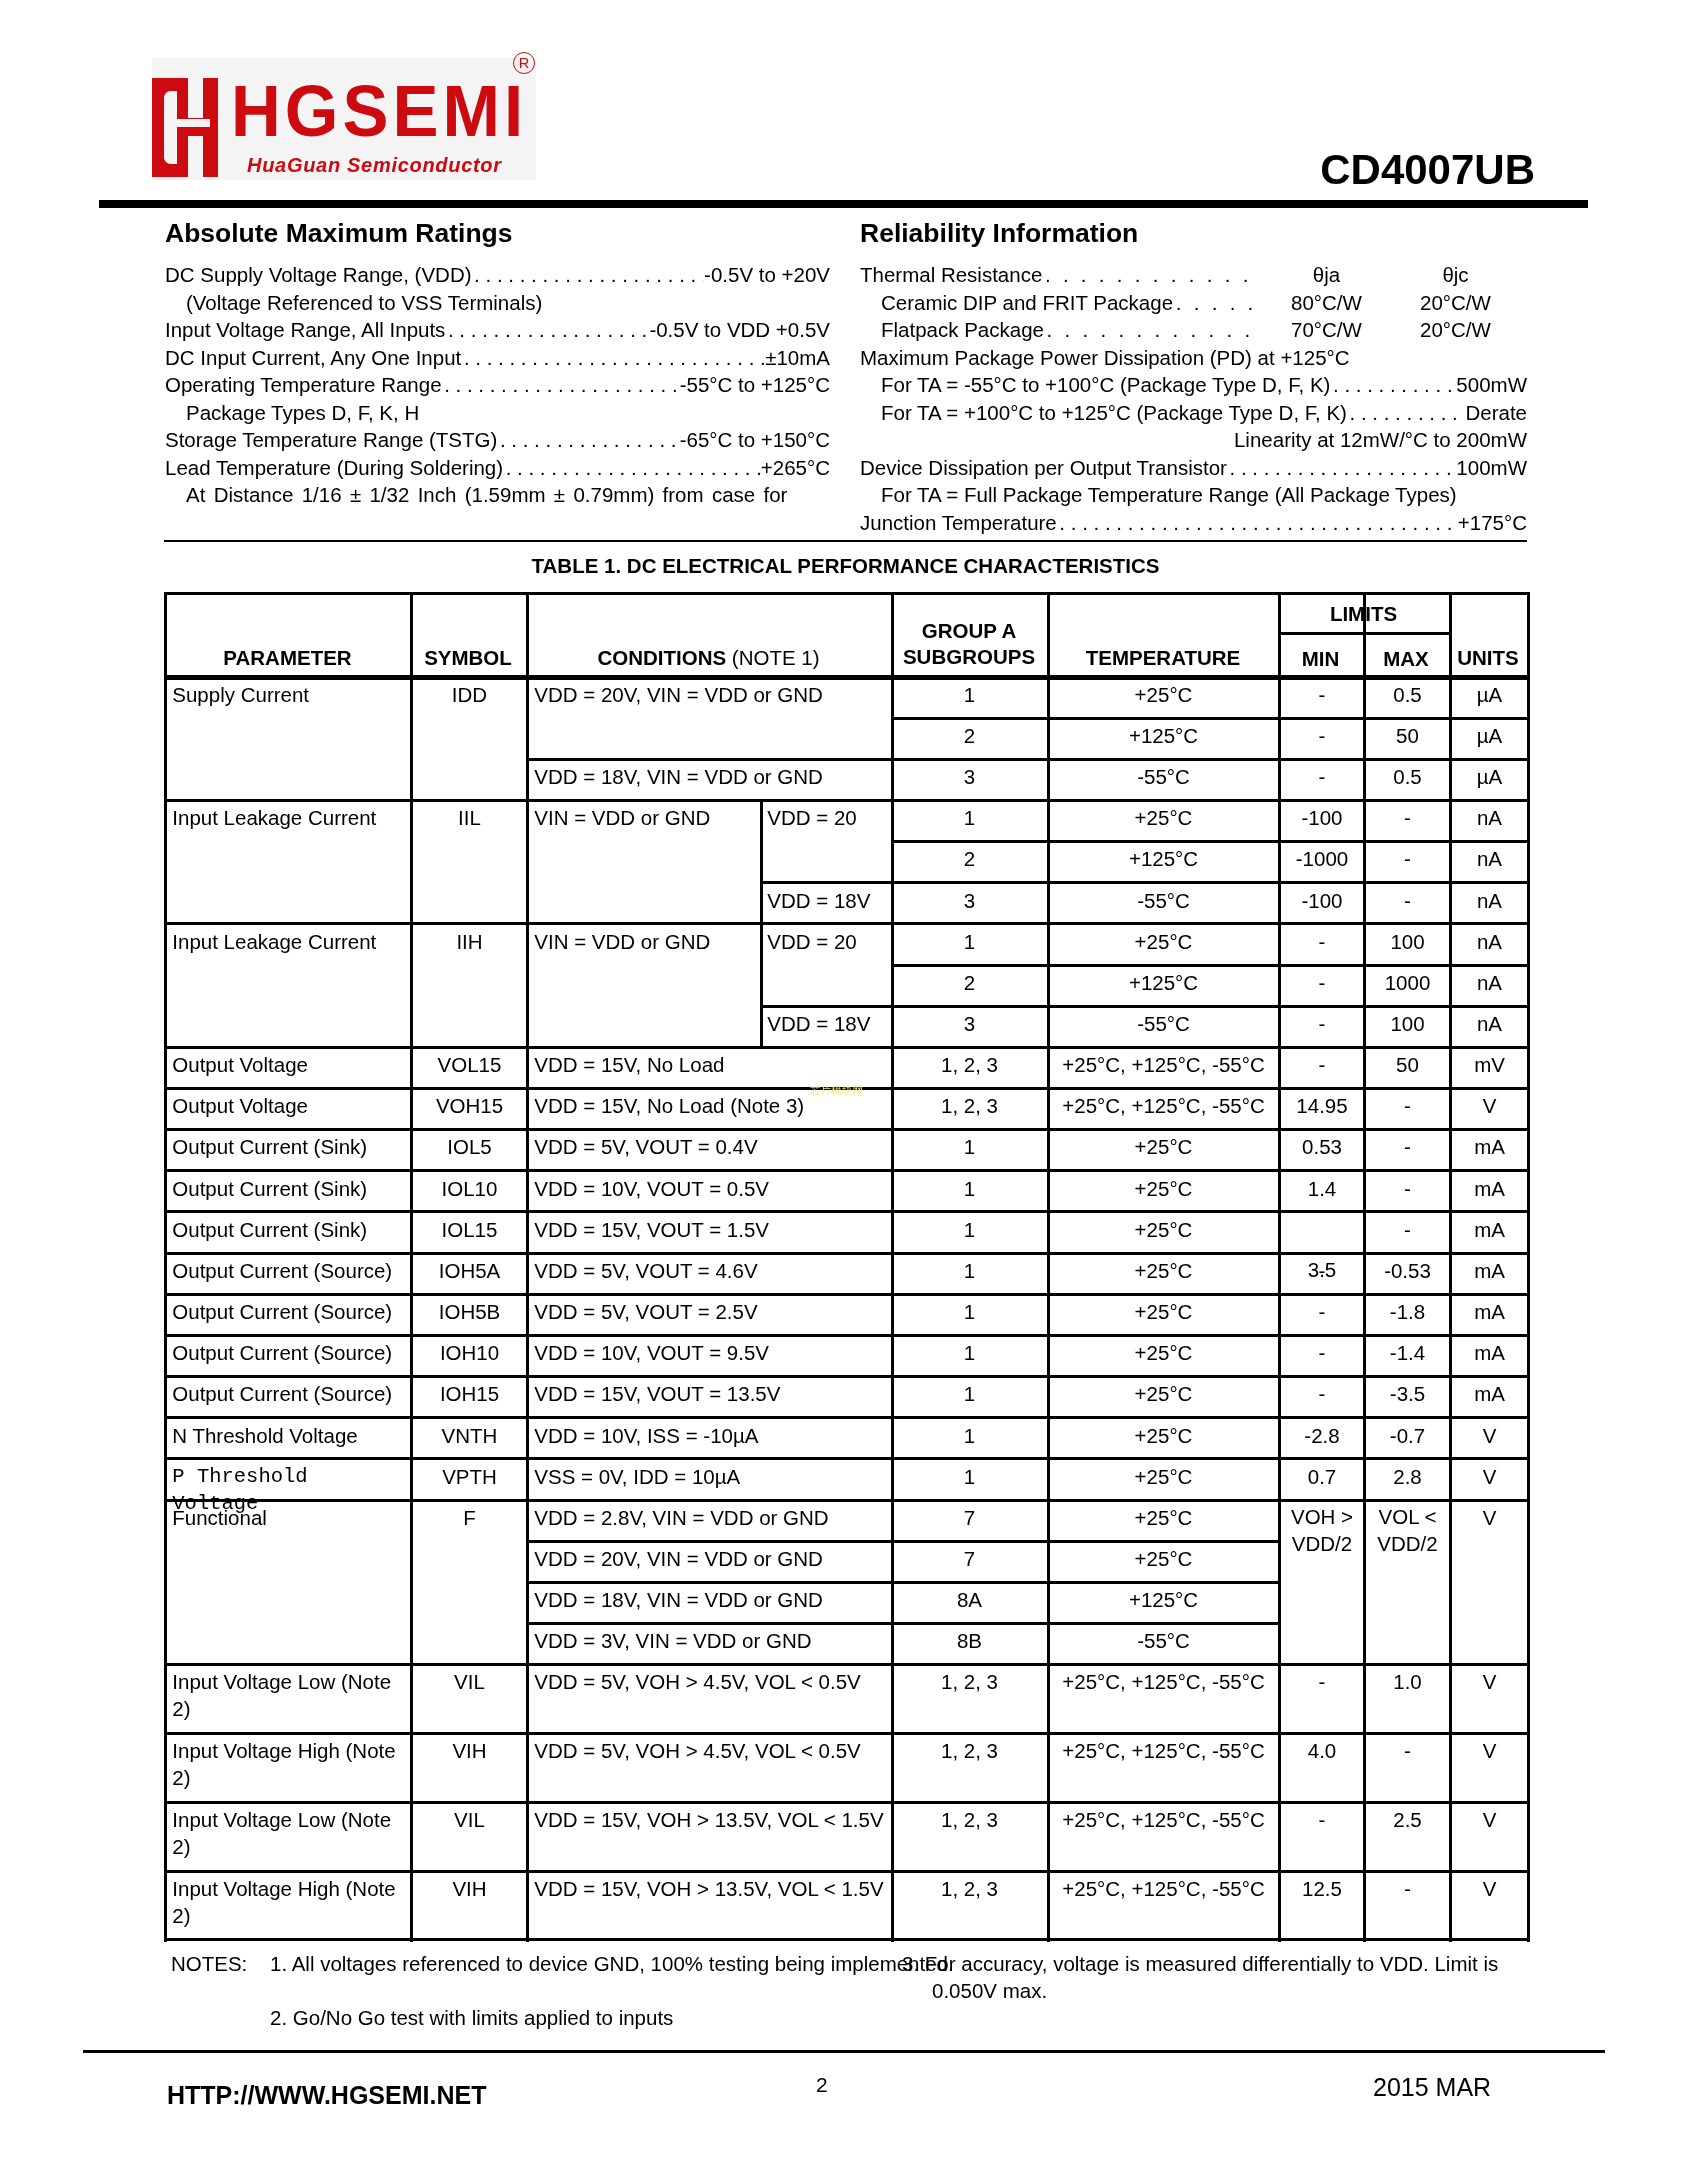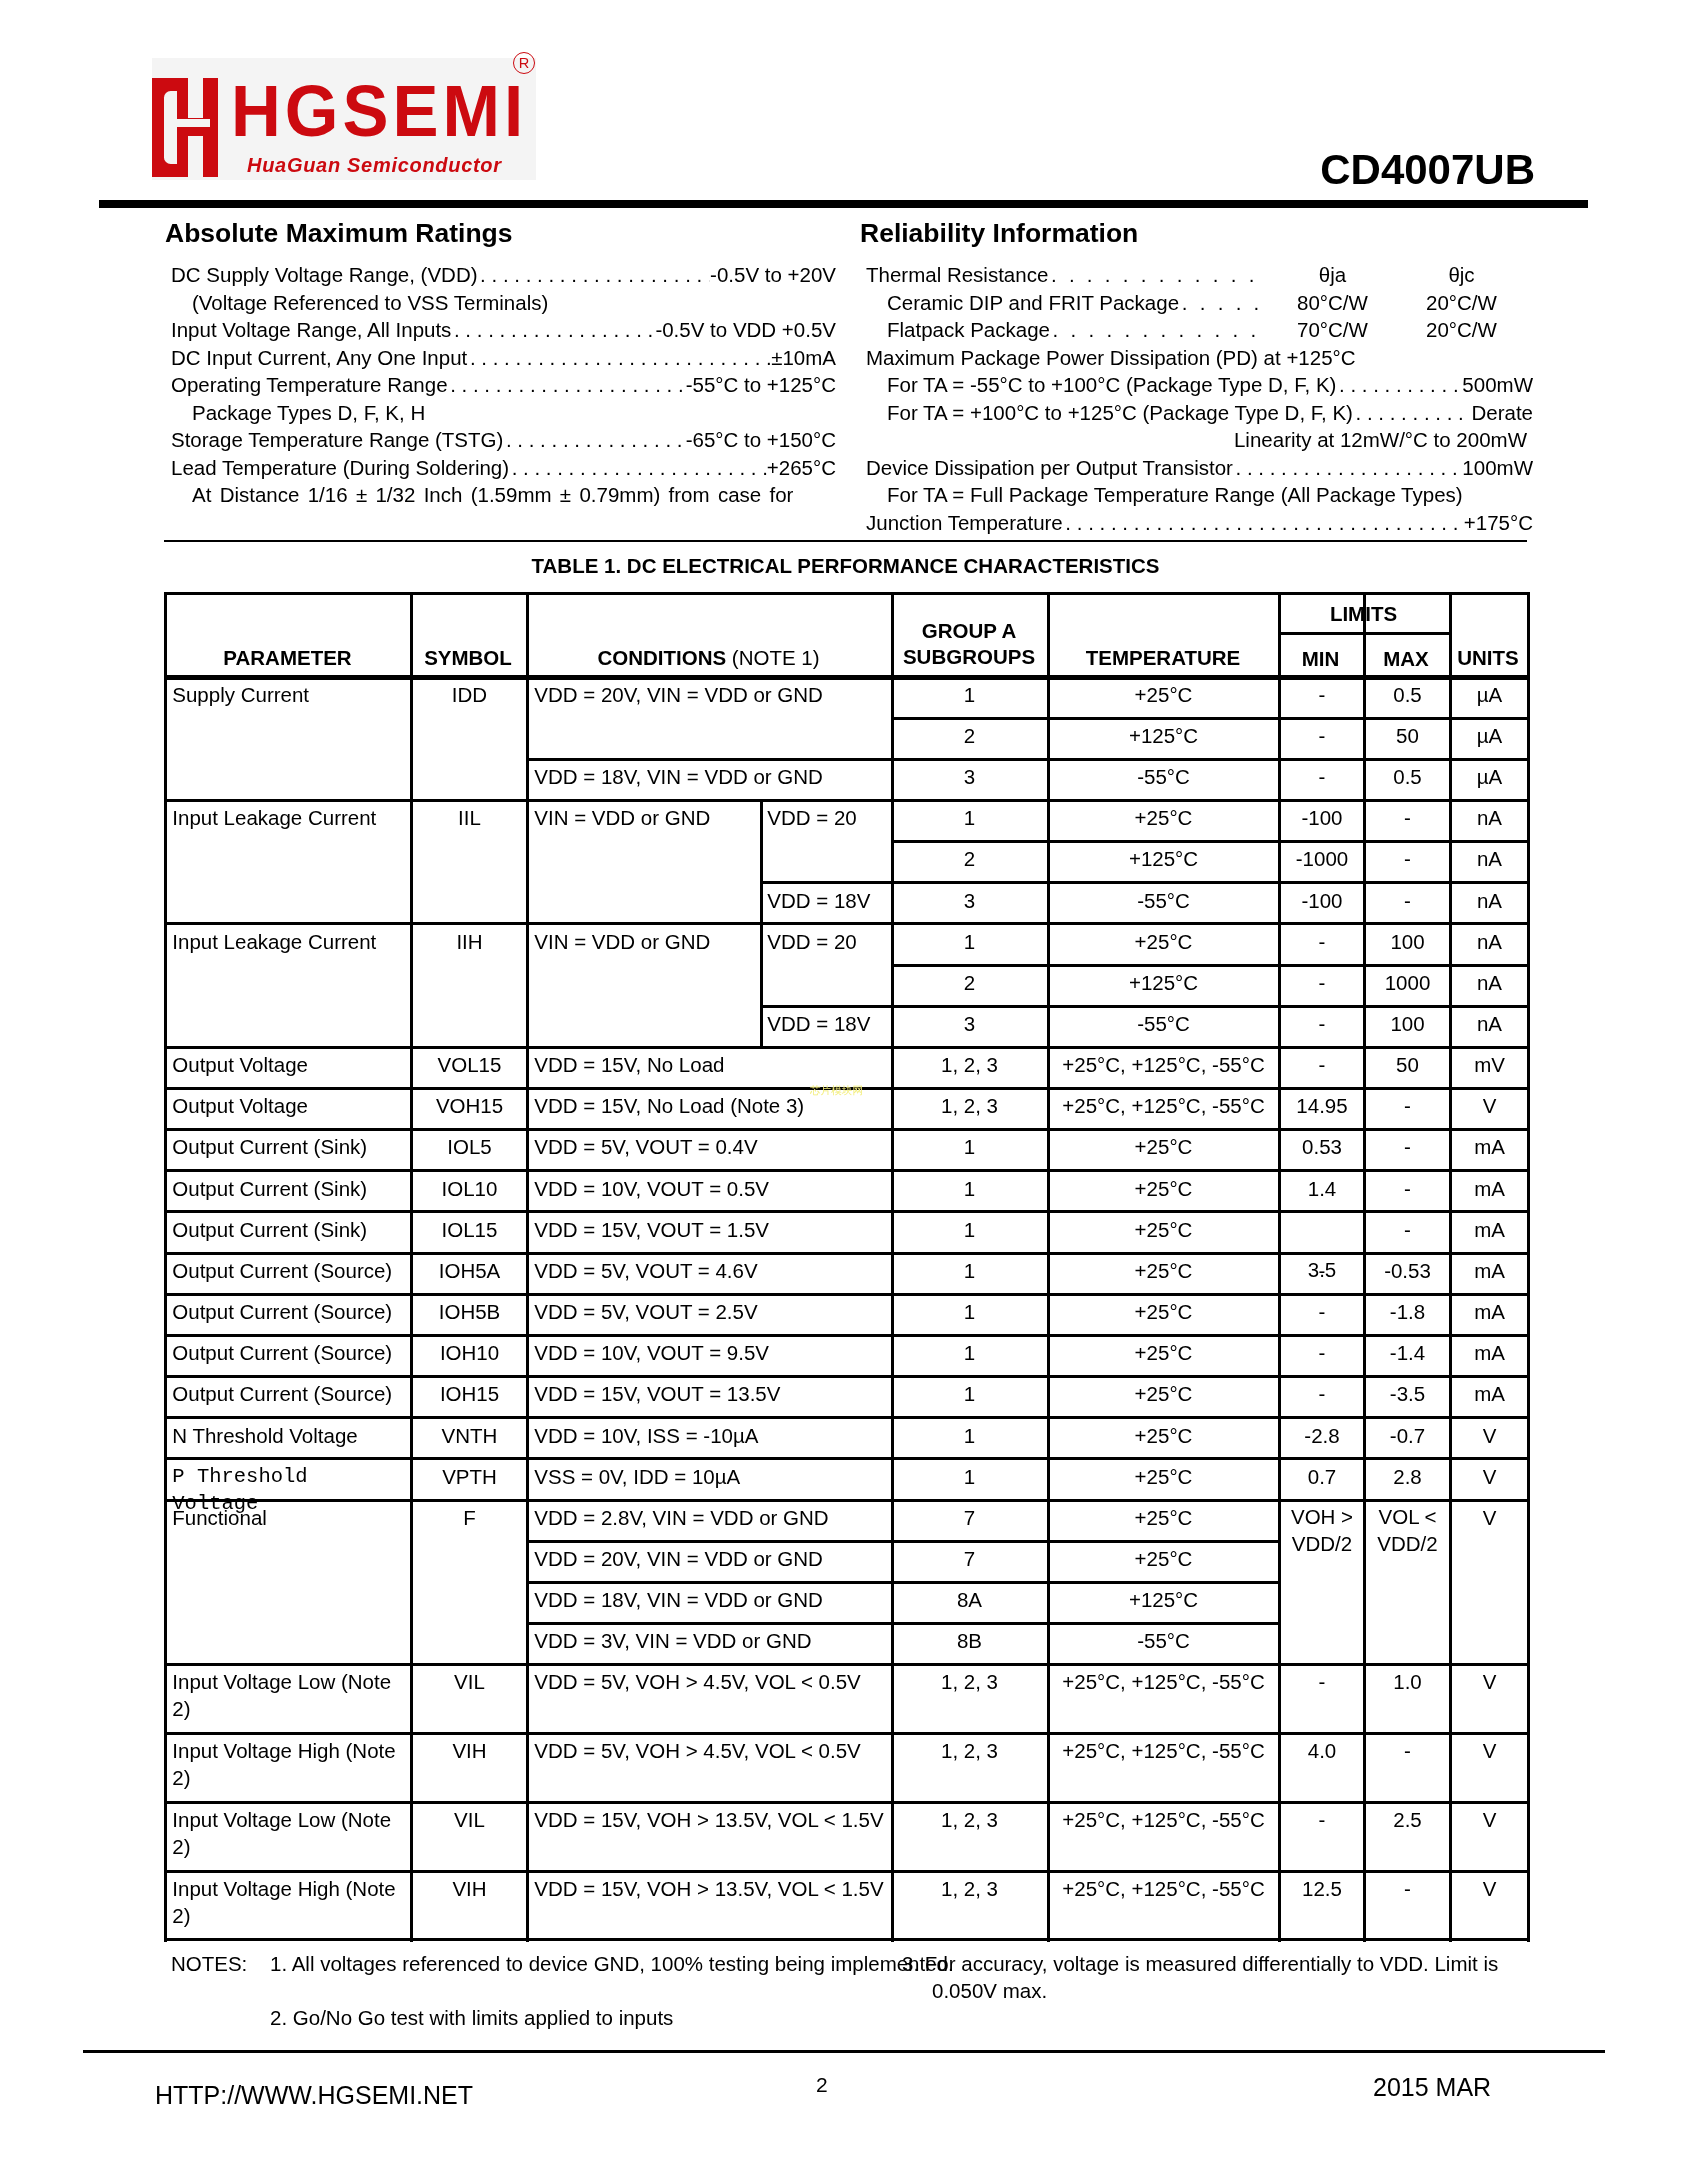--- a/index.html
+++ b/index.html
@@ -13,21 +13,21 @@
   .logo-mark .bar { position: absolute; left: 12px; top: 41px; width: 46px; height: 8px; background: #f4f4f4; }
   .logo-mark .gap { position: absolute; left: 36px; top: 0; width: 14.6px; height: 40px; background: #f4f4f4; }
   .logo-mark .gap2 { position: absolute; left: 36px; top: 58px; width: 14.6px; height: 41px; background: #f4f4f4; }
   .logo-text { position: absolute; left: 79px; top: 18.5px; font-size: 69px; font-weight: bold; color: #cc0a10; letter-spacing: 4px; line-height: 1; transform: scaleY(1.05); }
   .logo-sub { position: absolute; left: 95px; top: 96px; font-size: 20px; font-weight: bold; font-style: italic; color: #cc0a10; letter-spacing: 0.7px; }
   .logo-reg { left: 513px; top: 52px; width: 20px; height: 20px; border: 1.7px solid #cc0a10; border-radius: 50%; color: #cc0a10; font-size: 14.6px; line-height: 20px; text-align: center; }
   .part-no { right: 152px; top: 146px; font-size: 42px; font-weight: bold; }
   .rule { background: #000; }
 
   .sec-title { font-size: 26.5px; font-weight: bold; }
-  .line { font-size: 20.5px; line-height: 27.5px; white-space: nowrap; margin-left: 6px; }
+  .line { font-size: 20.5px; line-height: 27.5px; white-space: nowrap; }
   .row { display: flex; width: 100%; }
   .row .lbl { white-space: nowrap; }
   .row .dots { flex: 1; overflow: hidden; white-space: nowrap; letter-spacing: 3.3px; padding: 0 2.6px; }
   .row .dots::before { content: ". . . . . . . . . . . . . . . . . . . . . . . . . . . . . . . . . . . . . . . . . . . . . . . . . . . . . . . . . ."; letter-spacing: 0; }
   .row .val { white-space: nowrap; }
   .ind { padding-left: 21px; }
 
   .tbl-title { left: 164px; width: 1363px; top: 554px; text-align: center; font-size: 20.5px; font-weight: bold; }
 
   .cell { position: absolute; box-sizing: border-box; font-size: 20.5px; line-height: 27px; padding: 4px 5.3px; white-space: nowrap; }
@@ -407,18 +407,18 @@
   </div>
 
 <div class="abs notes" style="left:171px; top:1950px; width:1363px;">
   <div style="position:absolute; left:0; top:0;">NOTES:</div>
   <div style="position:absolute; left:99px; top:0; width:774px; padding-left:32px; text-indent:-32px; white-space:normal;">1. All voltages referenced to device GND, 100% testing being implemented.</div>
   <div style="position:absolute; left:99px; top:54px; width:774px;">2. Go/No Go test with limits applied to inputs</div>
   <div style="position:absolute; left:731px; top:0; width:632px; padding-left:30px; text-indent:-30px; white-space:normal;">3. For accuracy, voltage is measured differentially to VDD. Limit is 0.050V max.</div>
 </div>
 
 <div class="abs rule" style="left:83px; top:2050px; width:1522px; height:3.3px;"></div>
-<div class="abs footer" style="left:155px; top:2081px;">HTTP://WWW.HGSEMI.NET</div>
+<div class="abs footer" style="left:167px; top:2081px;font-weight:bold;">HTTP://WWW.HGSEMI.NET</div>
 <div class="abs footer" style="left:816px; top:2073px; font-size:21px;">2</div>
 <div class="abs footer" style="left:1373px; top:2073px;">2015 MAR</div>
 
 <div class="abs wm">芯片模块网</div>
 
 
 </body></html>

